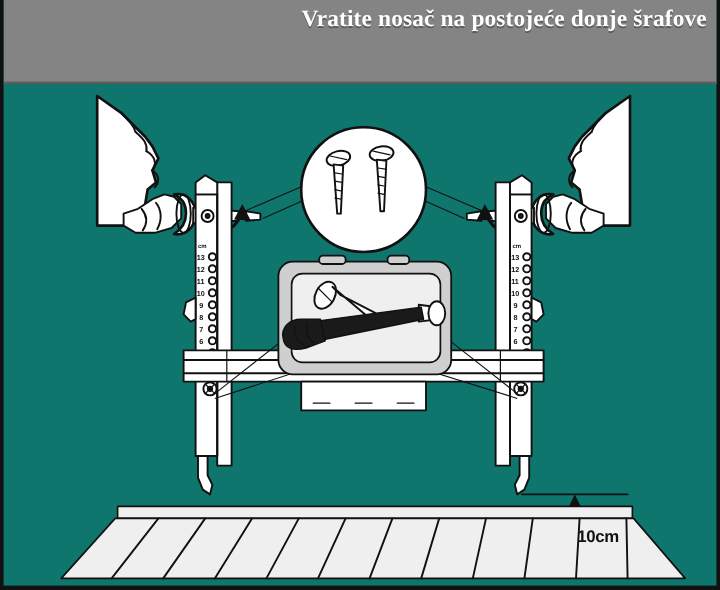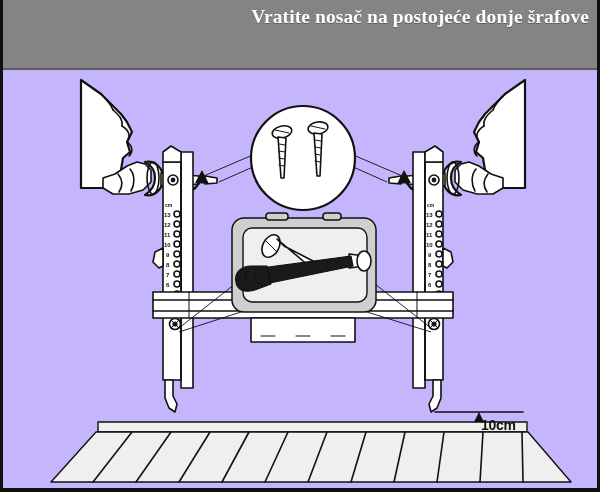--- a/index.html
+++ b/index.html
@@ -1,20 +1,20 @@
 <!DOCTYPE html>
 <html><head>
 <meta charset="utf-8">
 <style>
   html,body{margin:0;padding:0;background:#ffffff;}
   body{font-family:"Liberation Serif",serif;}
   #page{
     position:relative;
     width:600px;height:492px;
-    background:#c4b5fd;
+    background:#0f766e;
     overflow:hidden;
     box-sizing:border-box;
     border-left:3px solid #111111;
     border-right:3px solid #111111;
     border-bottom:4px solid #111111;
   }
   
   #header{
     position:absolute;left:0;top:0;width:600px;height:70px;
     background:#848484;
@@ -34,21 +34,21 @@
   #header .l2{top:33px;}
   
   #art{position:absolute;left:0;top:70px;width:600px;height:422px;}
   #art svg{display:block;}
   .lbl{
     position:absolute;
     font-family:"Liberation Sans",sans-serif;
     font-weight:bold;
     color:#111111;
   }
-  #dim-10cm{ left:478px; top:417px; font-size:14px; letter-spacing:-0.3px;}
+  #dim-10cm{ left:478px; top:439px; font-size:14px; letter-spacing:-0.3px;}
 </style>
 </head>
 <body>
 
 <div id="page">
 
   <div id="header">
     <div class="hline l1">Vratite nosač na postojeće donje šrafove</div>
   </div>
 

